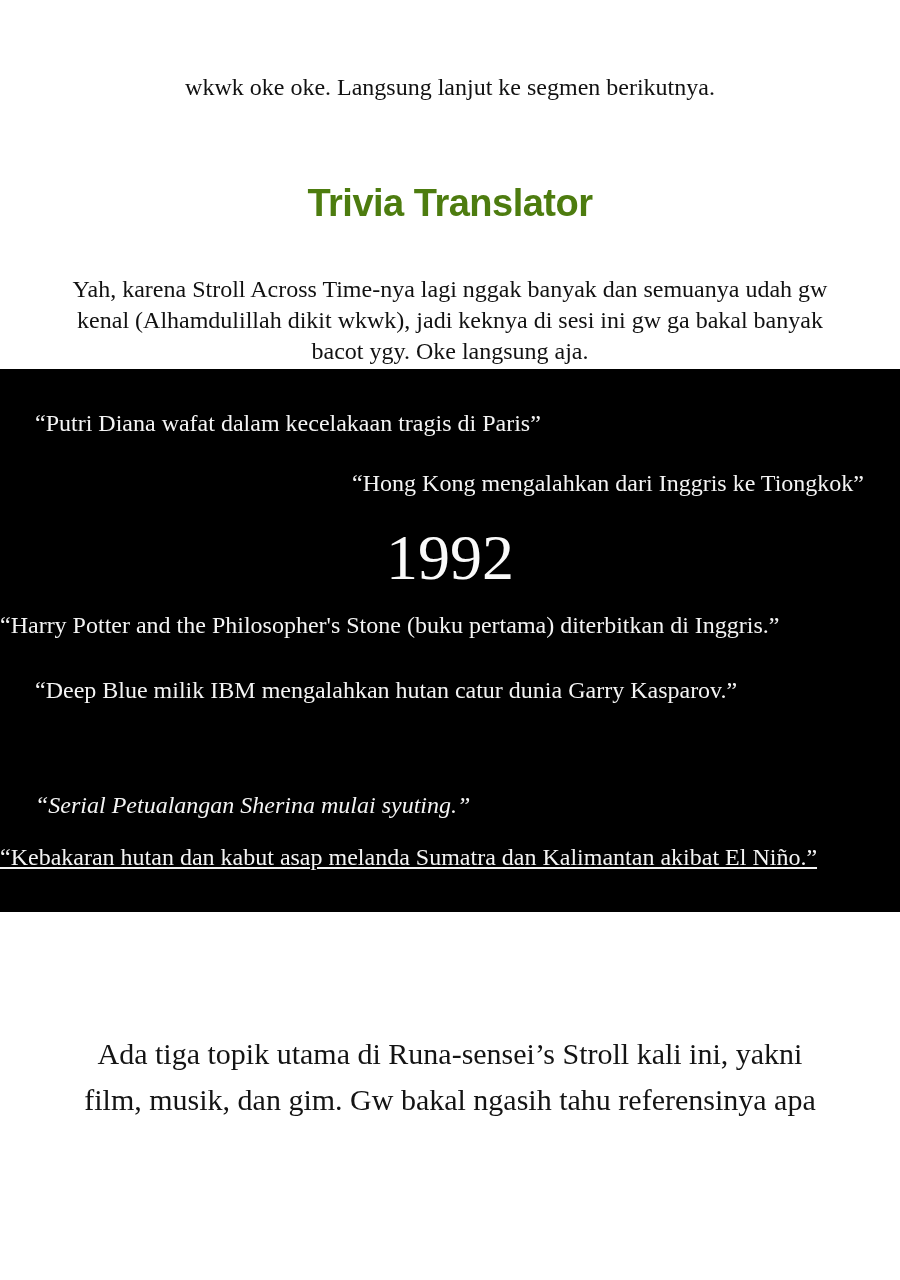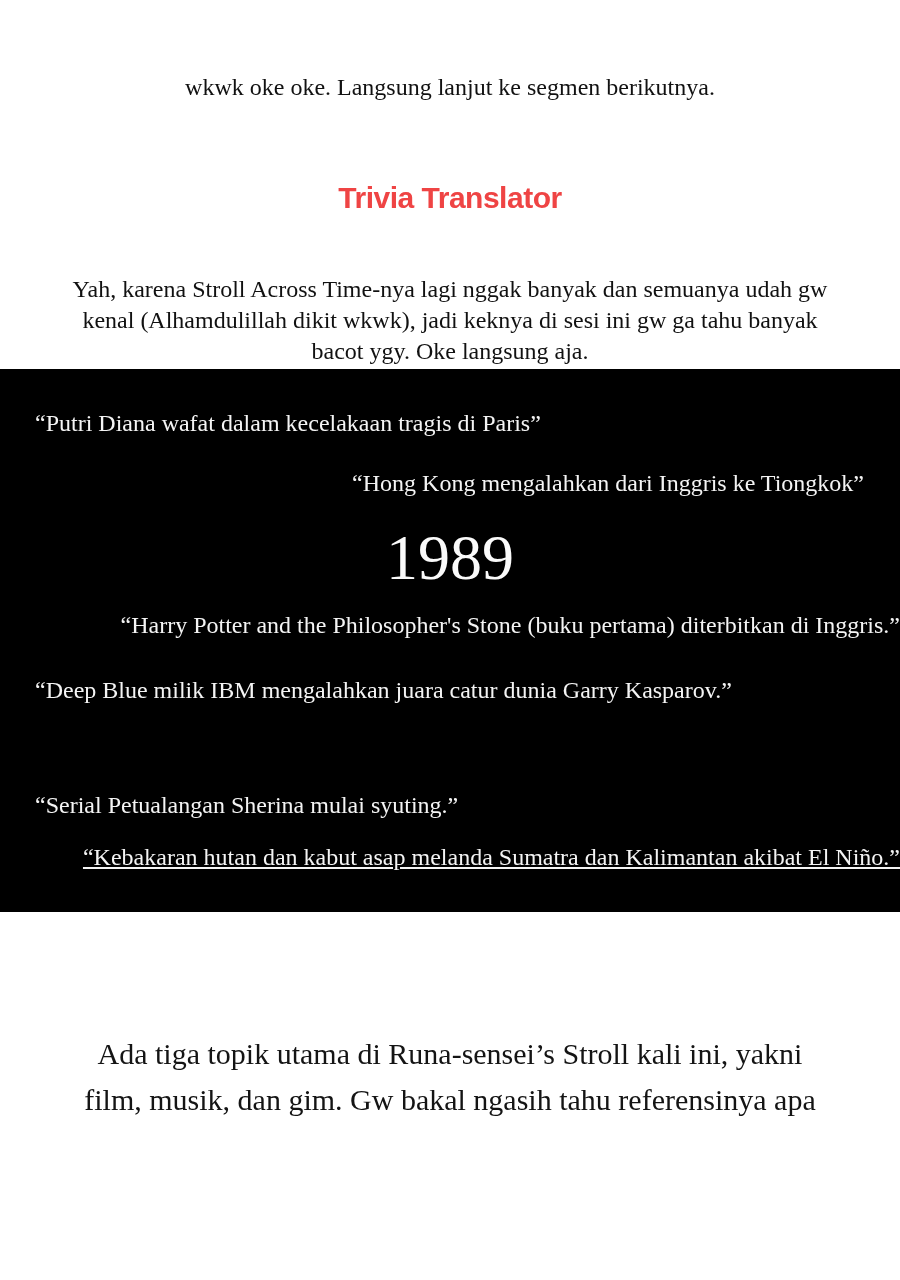--- a/index.html
+++ b/index.html
@@ -27,24 +27,24 @@
     white-space: nowrap;
   }
   .section-title {
     position: absolute;
     top: 153px;
     left: 0;
     width: 100%;
     text-align: center;
     font-family: "Liberation Sans", sans-serif;
     font-weight: 700;
-    font-size: 30px;
+    font-size: 38px;
     line-height: 50px;
     letter-spacing: -0.5px;
-    color: #ef4444;
+    color: #4d7c0f;
   }
   .intro-paragraph {
     position: absolute;
     top: 250px;
     left: 50%;
     transform: translateX(-50%);
     width: 758px;
     text-align: center;
     font-size: 24px;
     line-height: 31px;
@@ -59,27 +59,27 @@
     color: #f4f4f4;
   }
   .quote {
     position: absolute;
     font-size: 24px;
     line-height: 30px;
     white-space: nowrap;
   }
   .quote.q-left   { left: 35px; }
   .quote.q-right  { right: 36px; }
-  .quote.q-center { left: 0; width: 100%; text-align: right; }
+  .quote.q-center { left: 0; width: 100%; text-align: left; }
   .q-putri     { top: 39px; }
   .q-hongkong  { top: 99px; }
   .q-harry     { top: 241px; }
   .q-deepblue  { top: 306px; }
   .q-dolly     { top: 371px; }
-  .q-sherina   { top: 421px; }
+  .q-sherina   { top: 421px; font-style: italic; }
   .q-kebakaran { top: 473px; text-decoration: underline; }
   .year-big {
     position: absolute;
     top: 149px;
     left: 0;
     width: 100%;
     text-align: center;
     font-size: 64px;
     line-height: 80px;
     color: #fafafa;
@@ -98,33 +98,33 @@
 </style>
 </head>
 <body>
 
 <div class="page">
 
   <div class="intro-line">wkwk oke oke. Langsung lanjut ke segmen berikutnya.</div>
 
   <h1 class="section-title">Trivia Translator</h1>
 
-  <p class="intro-paragraph">Yah, karena Stroll Across Time-nya lagi nggak banyak dan semuanya udah gw kenal (Alhamdulillah dikit wkwk), jadi keknya di sesi ini gw ga tahu banyak bacot ygy. Oke langsung aja.</p>
+  <p class="intro-paragraph">Yah, karena Stroll Across Time-nya lagi nggak banyak dan semuanya udah gw kenal (Alhamdulillah dikit wkwk), jadi keknya di sesi ini gw ga bakal banyak bacot ygy. Oke langsung aja.</p>
 
   <div class="year-panel">
 
     <div class="quote q-left q-putri">“Putri Diana wafat dalam kecelakaan tragis di Paris”</div>
 
     <div class="quote q-right q-hongkong">“Hong Kong mengalahkan dari Inggris ke Tiongkok”</div>
 
-    <div class="year-big">1989</div>
+    <div class="year-big">1992</div>
 
     <div class="quote q-center q-harry">“Harry Potter and the Philosopher's Stone (buku pertama) diterbitkan di Inggris.”</div>
 
-    <div class="quote q-left q-deepblue">“Deep Blue milik IBM mengalahkan juara catur dunia Garry Kasparov.”</div>
+    <div class="quote q-left q-deepblue">“Deep Blue milik IBM mengalahkan hutan catur dunia Garry Kasparov.”</div>
 
 
     <div class="quote q-left q-sherina">“Serial Petualangan Sherina mulai syuting.”</div>
 
     <div class="quote q-center q-kebakaran">“Kebakaran hutan dan kabut asap melanda Sumatra dan Kalimantan akibat El Niño.”</div>
 
   </div>
 
   <p class="closing-paragraph">Ada tiga topik utama di Runa-sensei’s Stroll kali ini, yakni film, musik, dan gim. Gw bakal ngasih tahu referensinya apa dan ngejelasin dikit aja karena keknya ga perlu lagi gw jelasin apa itu film, musik, atau gim.</p>
 

